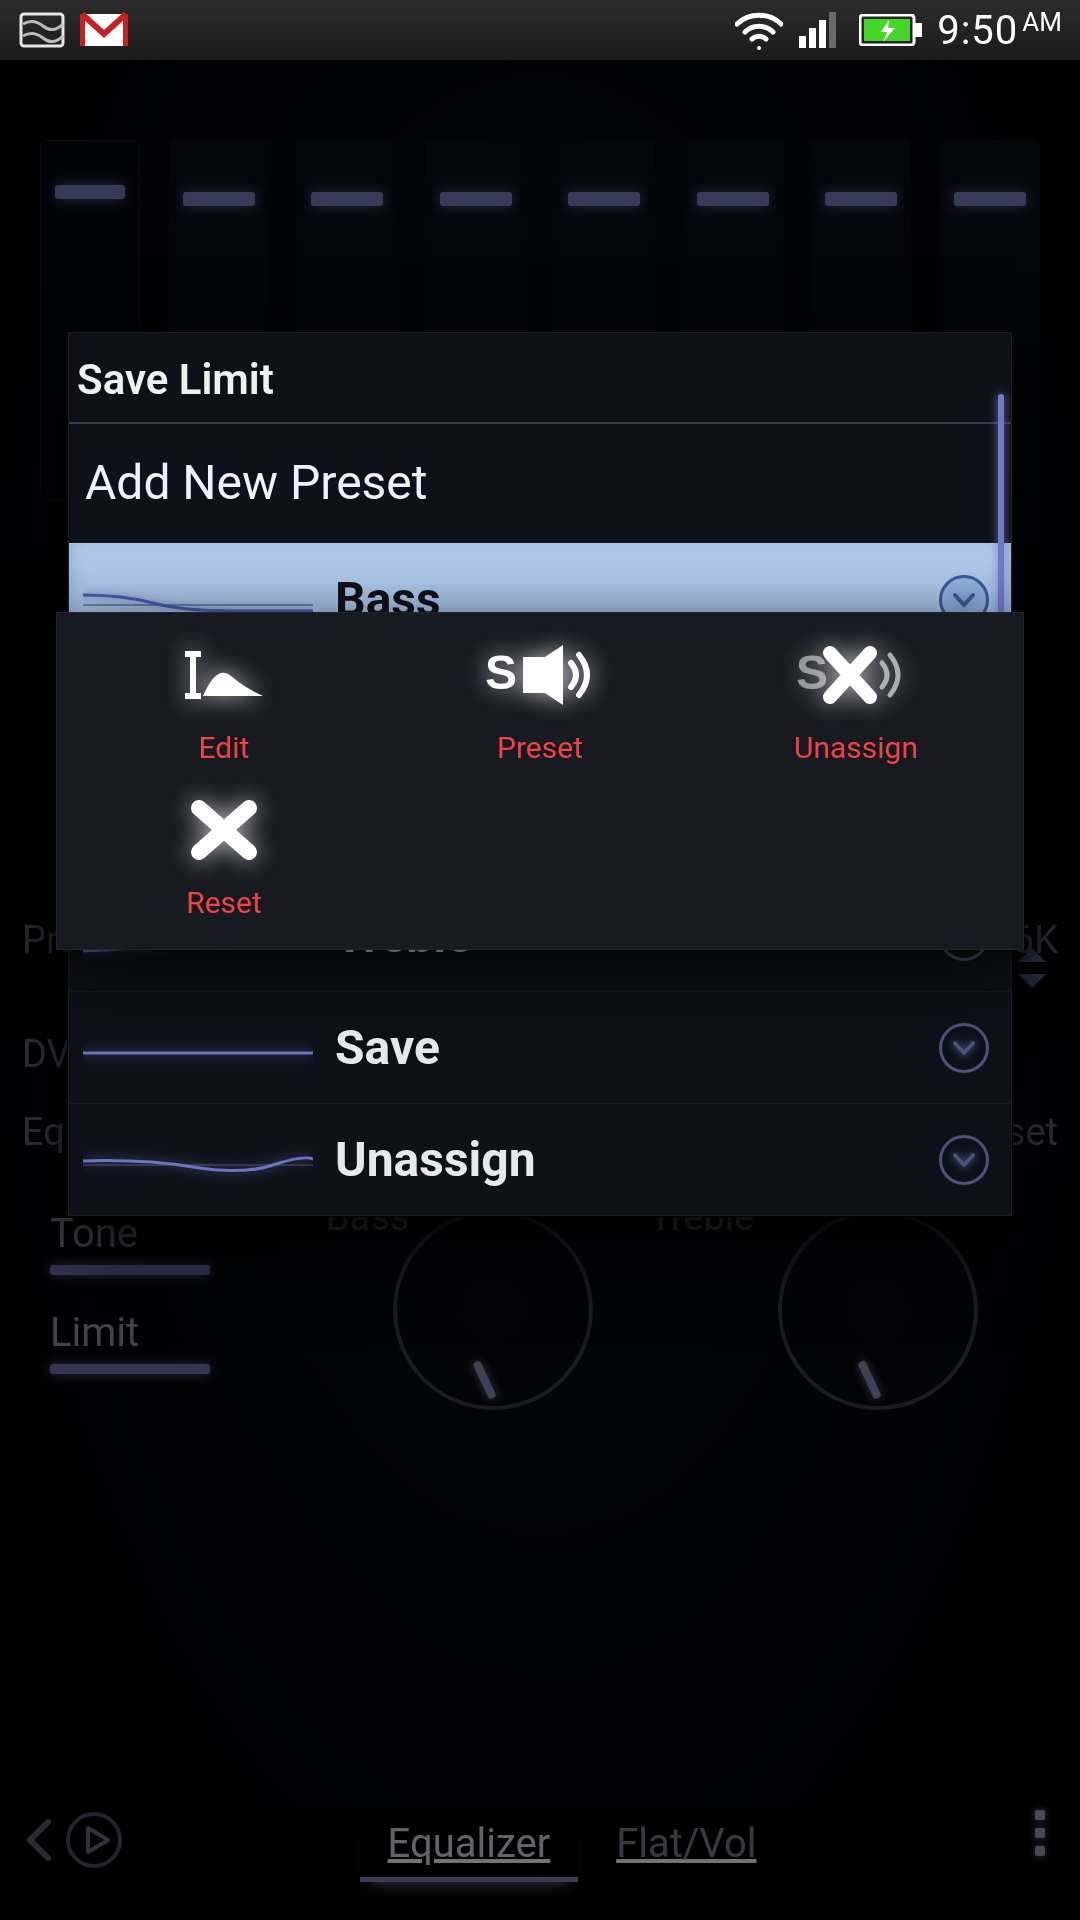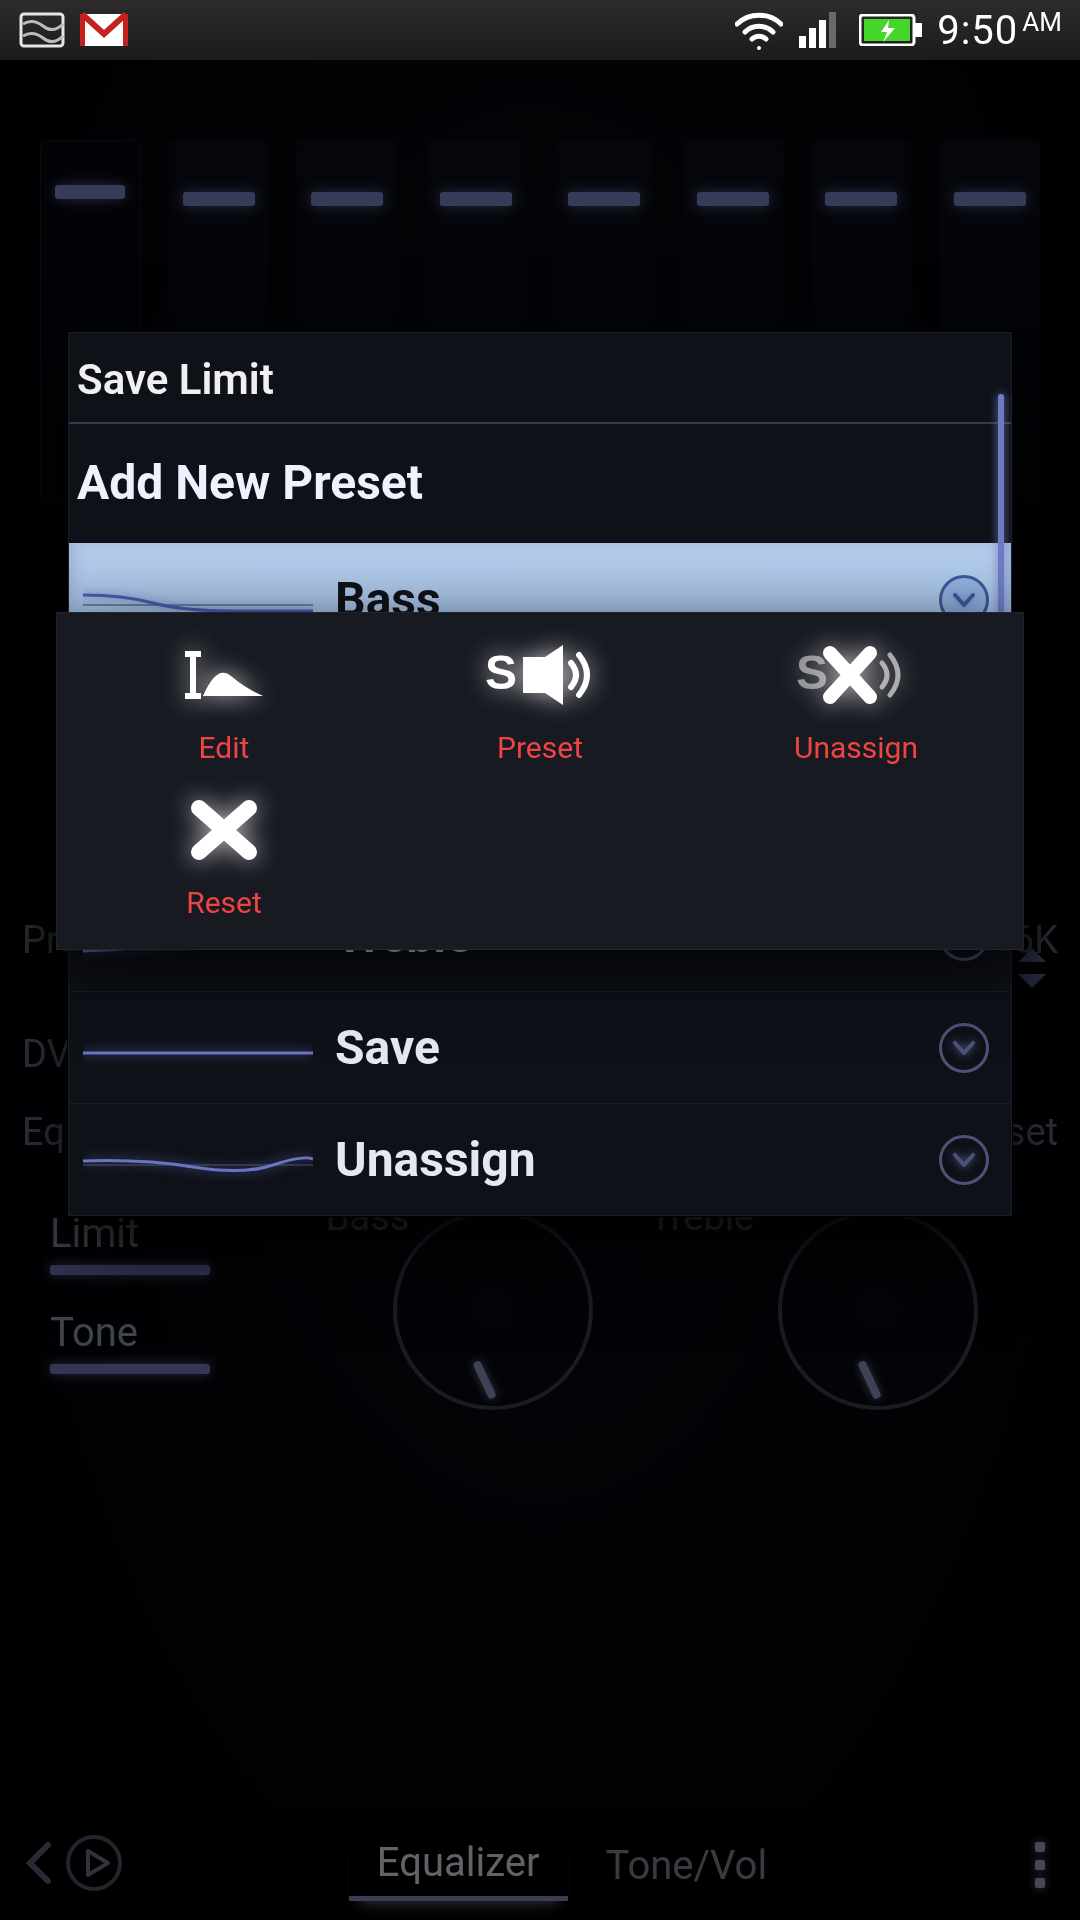--- a/index.html
+++ b/index.html
@@ -29,37 +29,37 @@
   .bg-row.l2 { top:972px; }
   .bg-row.l3 { top:1050px; }
   .bg-row.l4 { top:1135px; }
   .bg-row .lbl { font-size:38px; color:#6a7080; }
 
   .knobs { position:absolute; top:1150px; left:330px; right:40px; height:230px; display:flex; gap:60px; justify-content:space-around;}
   .knob-lbl { font-size:38px; color:#6f7586; }
   .knob { width:200px; height:200px; border:4px solid #3a3f4c; border-radius:50%; position:relative; background:radial-gradient(#0a0c12,#070810);}
   .knob::after{ content:''; position:absolute; left:50%; bottom:8px; width:8px; height:40px; background:#8c93bd; border-radius:3px; transform:translateX(-50%) rotate(-25deg); transform-origin: 50% 100%; box-shadow:0 0 10px rgba(140,147,189,.8);}
 
-  .bottom-bar { position:absolute; left:0; right:0; bottom:0; height:110px; display:flex; align-items:center; padding:0 20px; gap:10px; background:#000;}
+  .bottom-bar { position:absolute; left:0; right:0; bottom:0; height:110px; display:flex; align-items:flex-start; padding:0 20px; gap:10px; background:#000;text-decoration:underline;}
   .bb-left { display:flex; align-items:center; gap:6px;}
   .tab { font-size:40px; color:#7d8292; padding:10px 28px;}
   .tab.active { color:#d9dbe6; border-bottom:5px solid #838ab5; box-shadow:0 12px 14px -10px rgba(131,138,181,.8);}
   .bb-spacer{ flex:1;}
   .overflow-dots { width:40px; display:flex; flex-direction:column; gap:8px; align-items:center;}
   .overflow-dots span { width:10px; height:10px; border-radius:2px; background:#9aa0c2; box-shadow:0 0 8px rgba(154,160,194,.8);}
 
   .toggle-col { position:absolute; left:50px; top:1150px; display:flex; flex-direction:column; gap:34px;}
   .toggle { font-size:40px; color:#9298aa; }
   .toggle-bar { width:160px; height:10px; background:#717ab8; border-radius:3px; margin-top:8px; box-shadow:0 0 12px rgba(113,122,184,.8);}
 
   
   .dialog { position:absolute; top:332px; left:68px; right:68px; border:1px solid #1a1e28; background:#0e1118; box-shadow: 0 0 0 1px #000, 0 30px 70px rgba(0,0,0,.9); }
   .dlg-title { font-size:42px; font-weight:600; padding:22px 8px 18px; color:#f0f0f0; }
   .dlg-sep { height:2px; background:#363a46; margin:0 0 0 0;}
-  .dlg-addnew { font-size:48px; font-weight:700; padding:30px 8px 32px; color:#eef2ff; }
+  .dlg-addnew { font-size:48px; font-weight:400; padding:30px 16px 32px; color:#eef2ff; }
 
   .preset-list { position:relative; max-height:750px; }
   .preset-item { display:flex; align-items:center; gap:22px; height:112px; padding:0 22px 0 14px; border-top:1px solid #1a1e27; font-size:48px; font-weight:700; color:#e6e8f0;}
   .preset-item .wave { width:230px; height:40px; position:relative;}
   .preset-item .name { flex:1; }
   .preset-item .chev { width:50px; height:50px; border-radius:50%; border:3px solid #4b5378; display:flex; align-items:center; justify-content:center;}
   .preset-item .chev svg{ filter:drop-shadow(0 0 4px rgba(116,128,200,.7));}
   .preset-item.selected { background: linear-gradient(#b4cceb,#9cbbe1); color:#101218; border-top-color:#aac4e3; box-shadow: inset 0 -8px 18px rgba(40,60,120,.25);}
   .preset-item.selected .chev { border-color:#3b5a9a; background:rgba(70,110,190,.25);}
   .preset-item.muted { opacity:.45;}
@@ -183,42 +183,42 @@
     <span class="lbl">Save</span>
     <span class="lbl">Reset</span>
   </div>
 
   <div class="bg-row l4" style="justify-content:center; gap:240px;">
     <span class="knob-lbl">Bass</span>
     <span class="knob-lbl">Treble</span>
   </div>
 
   <div class="toggle-col">
+    <div class="toggle"><span>Tone</span><div class="toggle-bar"></div></div>
     <div class="toggle"><span>Limit</span><div class="toggle-bar"></div></div>
-    <div class="toggle"><span>Tone</span><div class="toggle-bar"></div></div>
   </div>
 
   <div class="knobs">
     <div class="knob"></div>
     <div class="knob"></div>
   </div>
 
   <div class="bottom-bar">
     <div class="bb-left">
       <div><svg width="38" height="48">
             <path d="M28 6 L10 24 L28 42" stroke="#5a6078" stroke-width="6" fill="none" stroke-linecap="round"></path>
           </svg></div>
       <div><svg width="60" height="60">
             <circle cx="30" cy="30" r="26" fill="none" stroke="#4c5266" stroke-width="4"></circle>
             <path d="M24 18 L44 30 L24 42 Z" fill="none" stroke="#6a7088" stroke-width="4" stroke-linejoin="round"></path>
           </svg></div>
     </div>
     <div class="bb-spacer"></div>
     <div class="tab active">Equalizer</div>
-    <div class="tab">Tone/Vol</div>
+    <div class="tab">Flat/Vol</div>
     <div class="bb-spacer"></div>
     <div class="overflow-dots">
         <span></span>
         <span></span>
         <span></span>
       </div>
   </div>
 </div>
 
 <div class="dimmer"></div>

